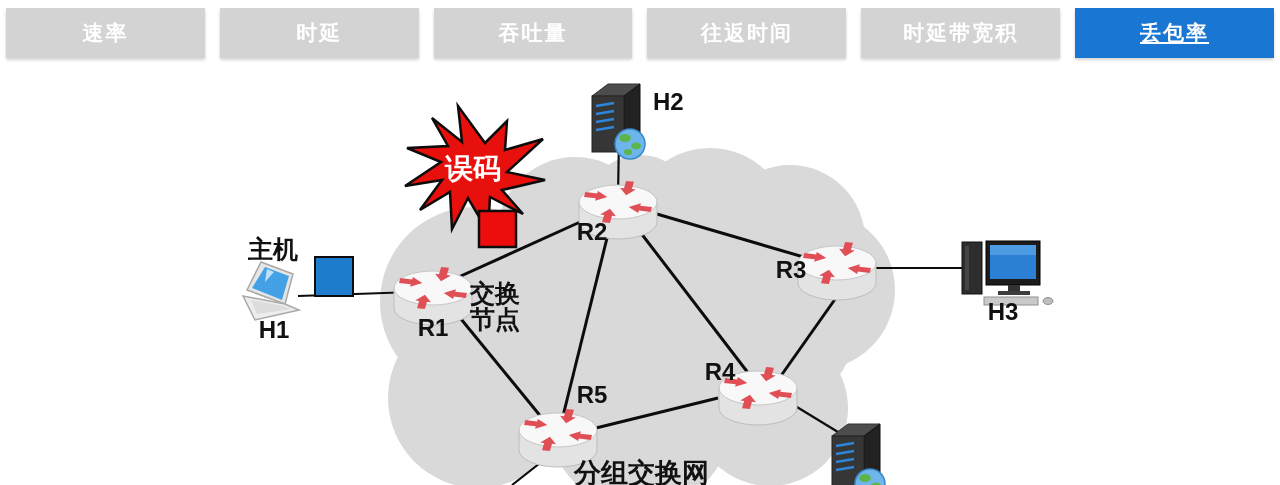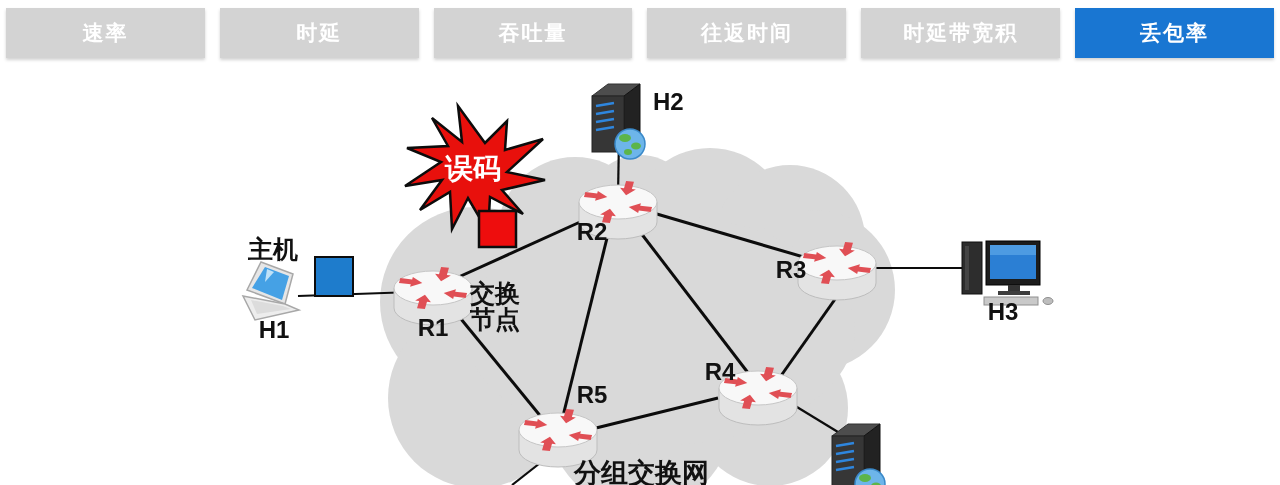--- a/index.html
+++ b/index.html
@@ -5,21 +5,21 @@
   html,body{margin:0;padding:0;background:#ffffff;width:1280px;height:485px;overflow:hidden;
     font-family:"Liberation Sans","DejaVu Sans",sans-serif;}
   .stage{position:relative;width:1280px;height:485px;background:#ffffff;}
   
   .tabbar{position:absolute;top:0;left:0;width:1280px;box-sizing:border-box;
     display:flex;gap:15px;padding:8px 6px 0 6px;z-index:5;}
   .tab{flex:1;height:50px;line-height:50px;text-align:center;
     background:#d3d3d3;color:#ffffff;font-weight:bold;font-size:21px;
     letter-spacing:2px;cursor:pointer;box-shadow:0 2px 3px rgba(0,0,0,.18);
     user-select:none;}
-  .tab.active{background:#1976d2;}
+  .tab.active{background:#1976d2;text-decoration:underline;}
   
   svg{position:absolute;top:0;left:0;z-index:1;}
   text{font-family:"Liberation Sans","DejaVu Sans",sans-serif;fill:#111;}
   .lbl-zh{font-size:25px;font-weight:bold;}
   .lbl-node{font-size:24px;font-weight:bold;}
   .lbl-burst{font-size:28px;font-weight:bold;fill:#ffffff;}
   .link{stroke:#0c0c0c;stroke-width:3;fill:none;}
   .thinlink{stroke:#0c0c0c;stroke-width:2.2;fill:none;}
 </style>
 </head>

